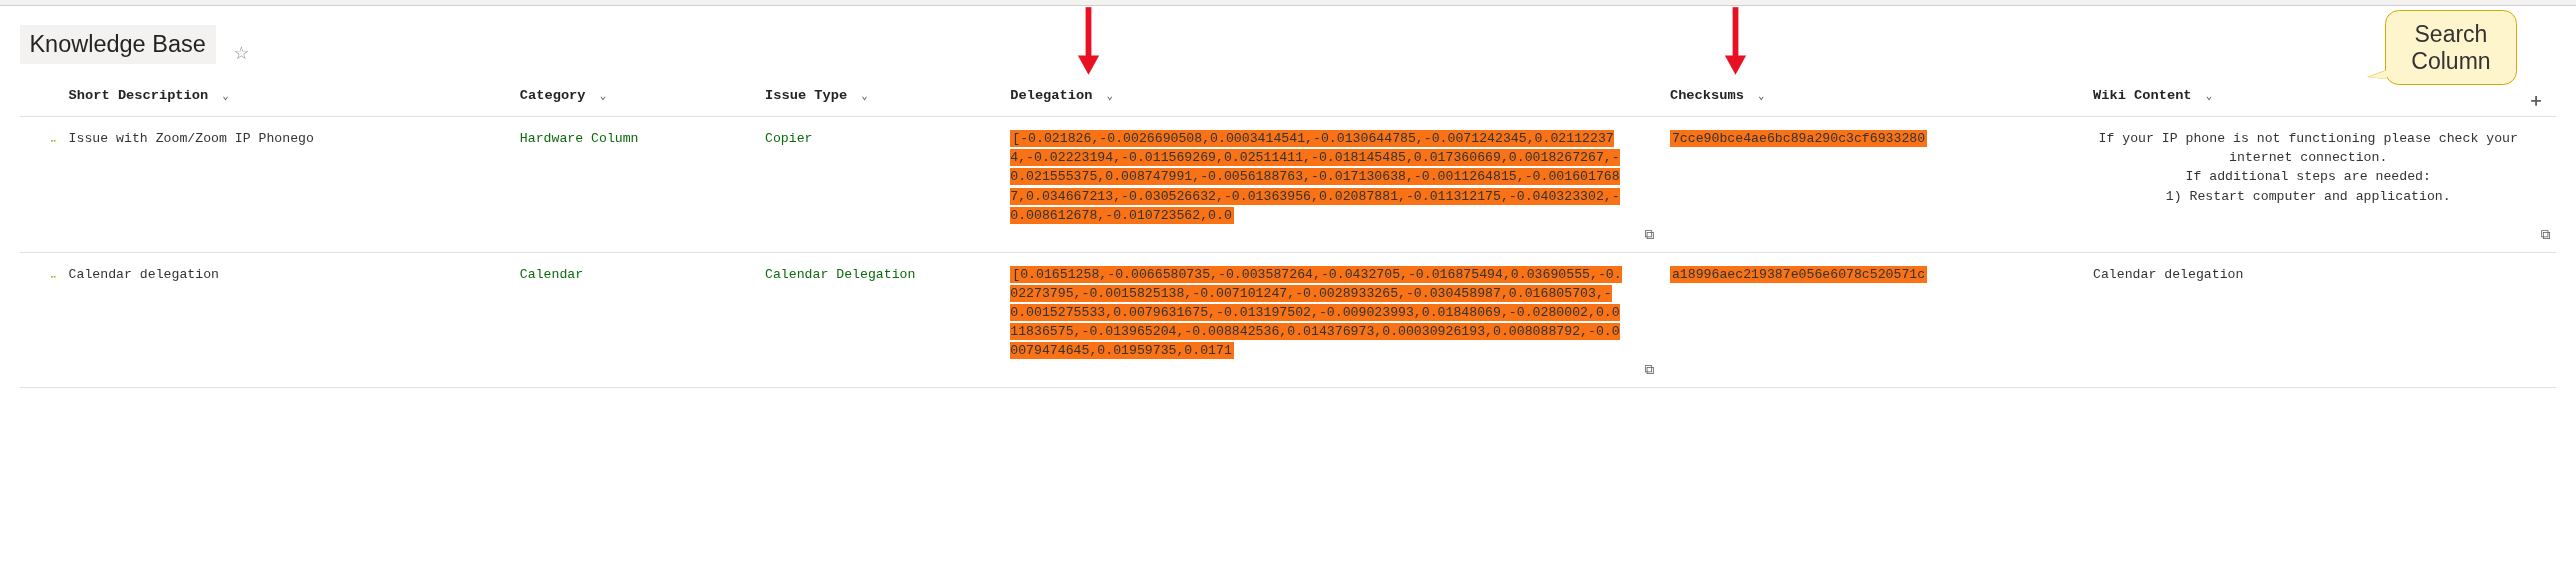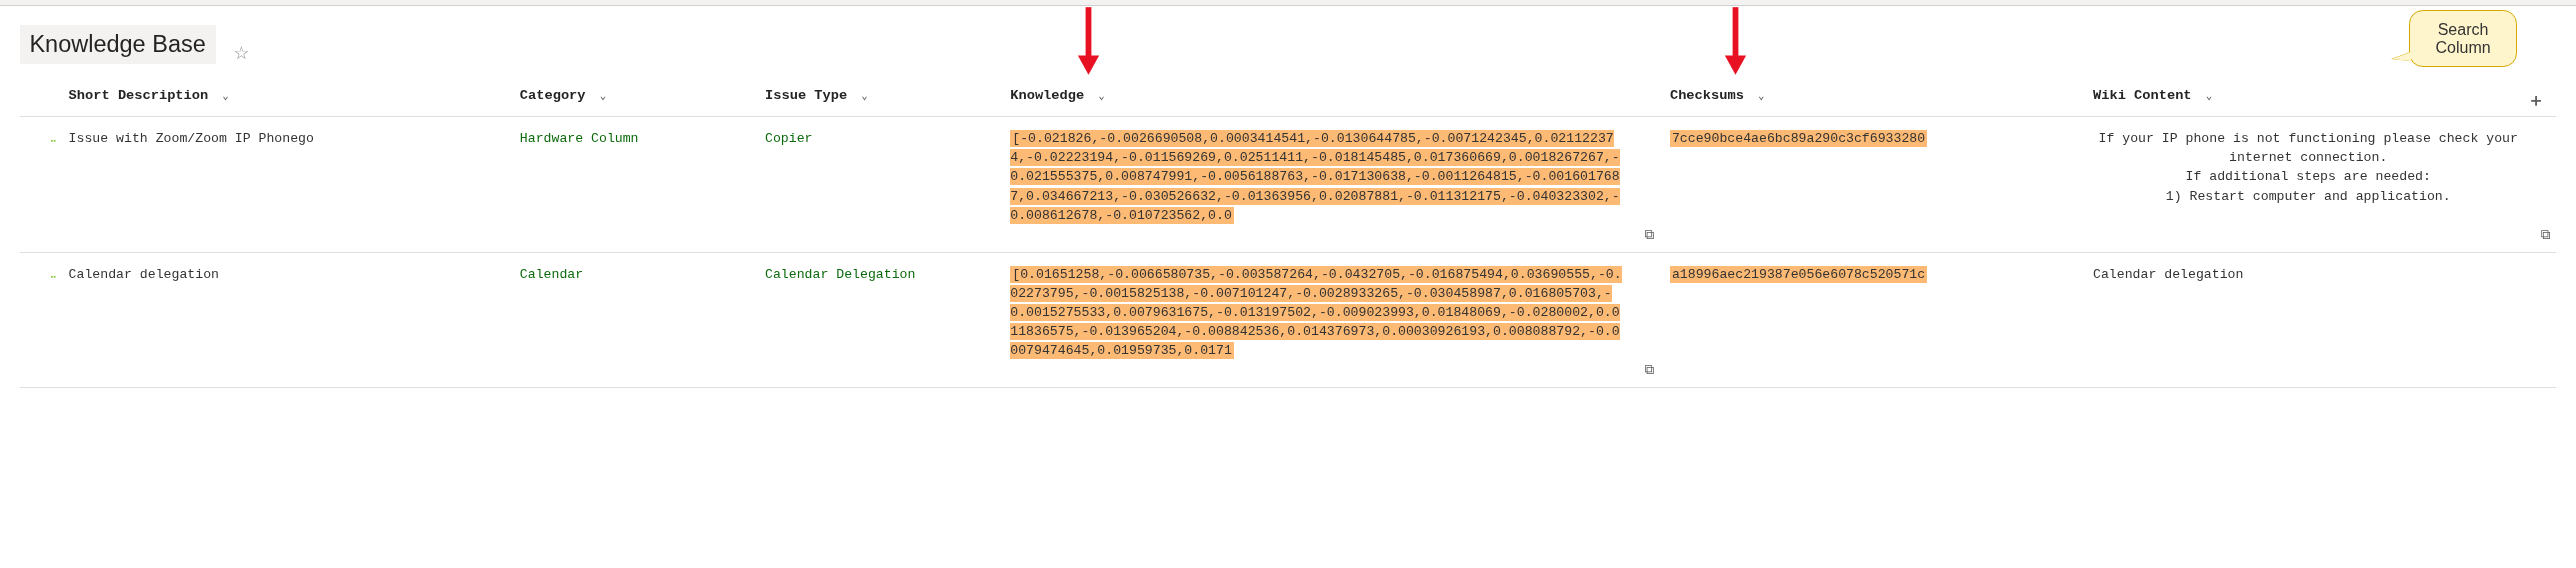--- a/index.html
+++ b/index.html
@@ -76,21 +76,21 @@
   .desc-cell { position: relative; }
   .tick {
     position: absolute;
     left: -17.6px;
     top: 0;
     font-size: 11.7px;
     color: #6bb700;
     line-height: 1;
   }
   .hl {
-    background: #fdba74;
+    background: #f97316;
     padding: 1px 2px;
     display: inline;
   }
   .emb-cell, .chk-cell { word-break: break-all; overflow-wrap: anywhere; }
   .wiki-cell { position: relative; padding-right: 33px; }
   .emb-cell  { position: relative; padding-right: 33px; }
   .popout {
     position: absolute;
     right: 5.9px;
     bottom: 5.9px;
@@ -117,21 +117,21 @@
   .arrow svg { width: 100%; height: 100%; }
   
   .callout {
     position: absolute;
     right: 59px;
     top: 9.8px;
     background: #fff5cc;
     border: 1.5px solid #d4a800;
     border-radius: 13.7px;
     padding: 9.8px 25.4px;
-    font-size: 16px;
+    font-size: 23px;
     text-align: center;
     color: #333;
   }
   .callout::before {
     content: "";
     position: absolute;
     left: -17.6px;
     bottom: 5.9px;
     width: 0; height: 0;
     border-top: 7.8px solid transparent;
@@ -177,21 +177,21 @@
       </th>
       <th>
         <span>Category</span>
         <span class="chev">⌄</span>
       </th>
       <th>
         <span>Issue Type</span>
         <span class="chev">⌄</span>
       </th>
       <th style="position:relative;">
-        <span>Knowledge</span>
+        <span>Delegation</span>
         <span class="chev">⌄</span>
         <span class="arrow" style="left:74px;">
           <svg viewBox="0 0 30 74">
                 <line x1="15" y1="2" x2="15" y2="56" stroke="#e81123" stroke-width="6"></line>
                 <polygon points="4,52 26,52 15,72" fill="#e81123"></polygon>
               </svg>
         </span>
       </th>
       <th style="position:relative;">
         <span>Checksums</span>

